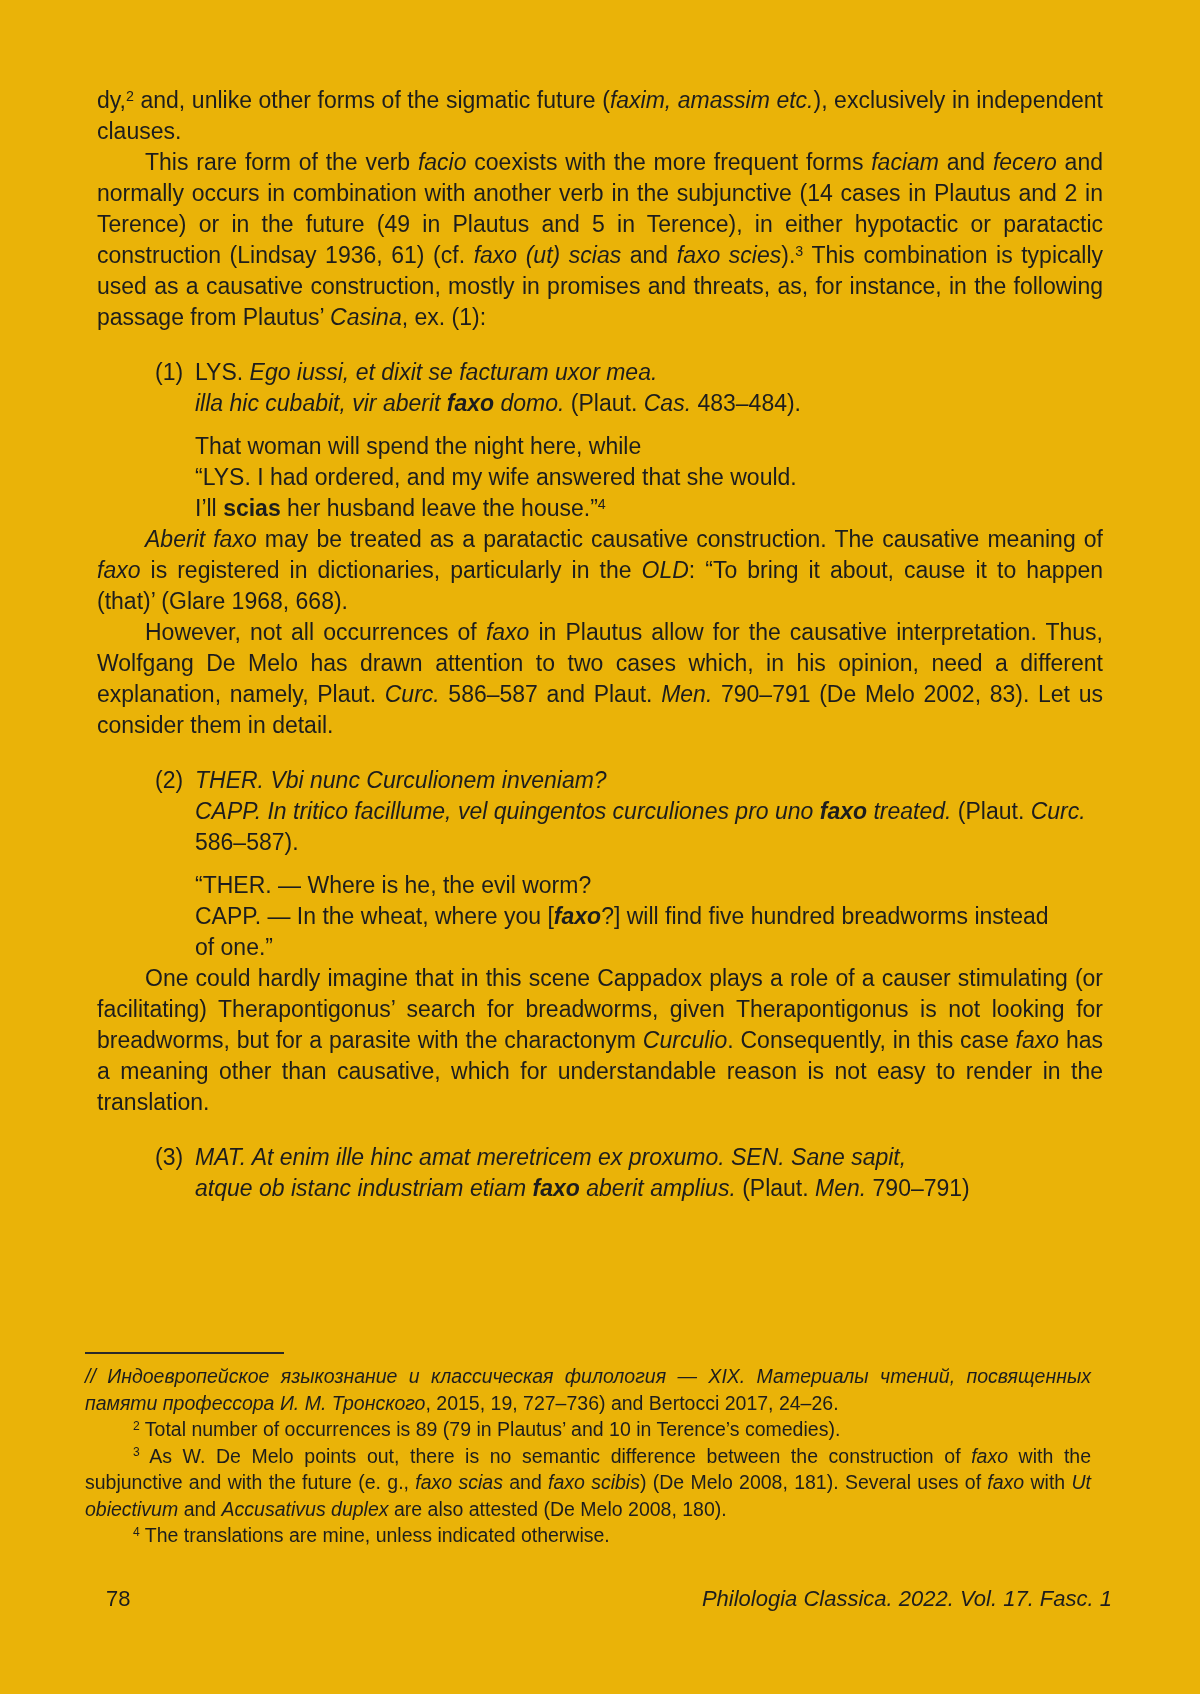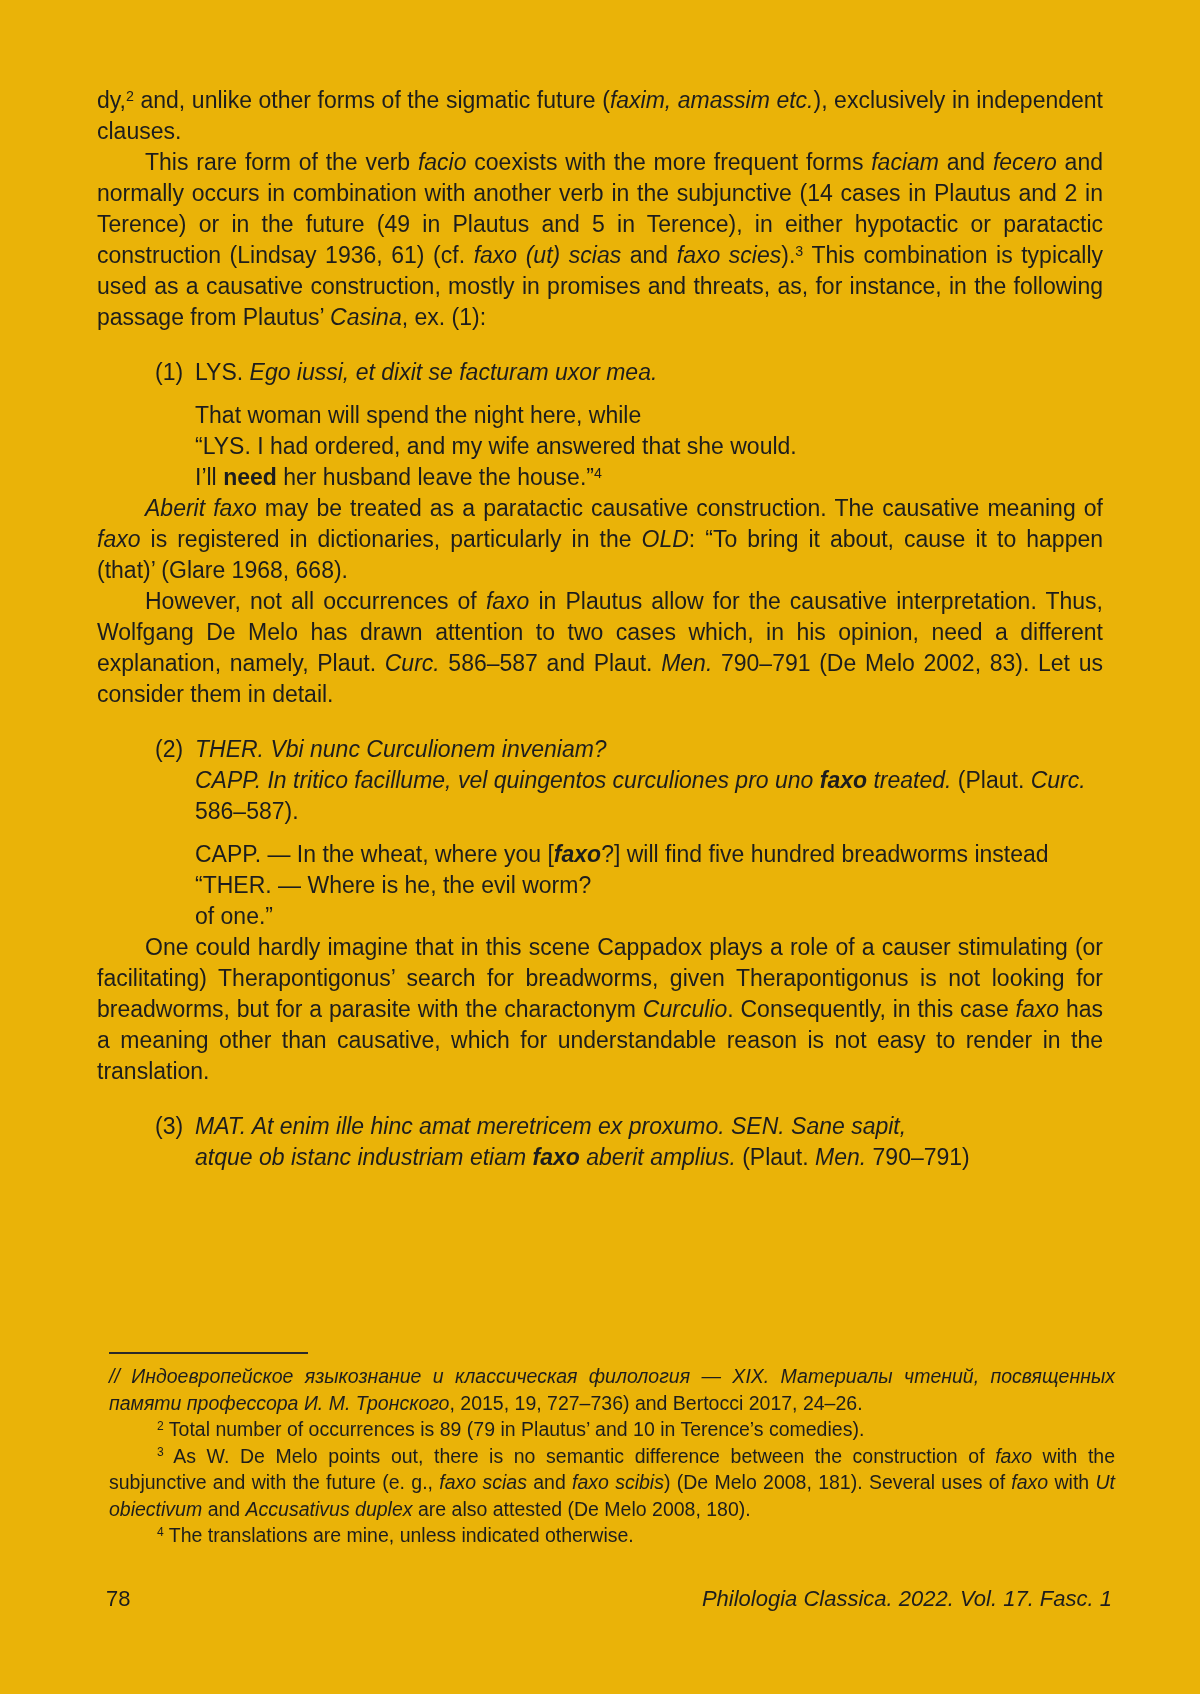--- a/index.html
+++ b/index.html
@@ -32,21 +32,21 @@
   .run-i  { font-style:italic; }
   .run-b  { font-weight:bold; }
   .run-ib { font-style:italic; font-weight:bold; }
   .run-sup {
     font-size:0.62em;
     position:relative; top:-0.5em;
     line-height:0;
   }
 
   .fnsection {
-    position:absolute; left:109px; top:1352px; width:1006px;
+    position:absolute; left:85px; top:1352px; width:1006px;
     font-size:19.5px; line-height:26.5px;
   }
   .fn-rule {
     width:199px; height:0;
     border-top:2.5px solid #2a2a2a;
     margin:0 0 9px 0;
   }
   .fn { margin:0; text-align:justify; }
   .fn-indent { text-indent:48px; }
 
@@ -65,44 +65,45 @@
   <div class="content">
 
     <p class="body"><span>dy,</span><span class="run-sup">2</span><span> and, unlike other forms of the sigmatic future (</span><span class="run-i">faxim, amassim etc.</span><span>), exclusively in independent clauses.</span></p>
 
     <p class="body indent"><span>This rare form of the verb </span><span class="run-i">facio</span><span> coexists with the more frequent forms </span><span class="run-i">faciam</span><span> and </span><span class="run-i">fecero</span><span> and normally occurs in combination with another verb in the subjunctive (14 cases in Plautus and 2 in Terence) or in the future (49 in Plautus and 5 in Terence), in either hypotactic or paratactic construction (Lindsay 1936, 61) (cf. </span><span class="run-i">faxo (ut) scias</span><span> and </span><span class="run-i">faxo scies</span><span>).</span><span class="run-sup">3</span><span> This combination is typically used as a causative construction, mostly in promises and threats, as, for instance, in the following passage from Plautus’ </span><span class="run-i">Casina</span><span>, ex. (1):</span></p>
 
     <div class="example">
       <div class="ex-line">
         <span class="ex-num">(1)</span><span><span>LYS. </span><span class="run-i">Ego iussi, et dixit se facturam uxor mea.</span></span>
       </div>
+      <div class="ex-line"><span class="run-i">illa hic cubabit, vir aberit </span><span class="run-ib">faxo</span><span class="run-i"> domo.</span><span> (Plaut. </span><span class="run-i">Cas.</span><span> 483–484).</span></div>
     </div>
 
     <div class="example translation">
       <div class="ex-line"><span>That woman will spend the night here, while</span></div>
       <div class="ex-line"><span>“LYS. I had ordered, and my wife answered that she would.</span></div>
-      <div class="ex-line"><span>I’ll </span><span class="run-b">need</span><span> her husband leave the house.”</span><span class="run-sup">4</span></div>
+      <div class="ex-line"><span>I’ll </span><span class="run-b">scias</span><span> her husband leave the house.”</span><span class="run-sup">4</span></div>
     </div>
 
     <p class="body indent after-example"><span class="run-i">Aberit faxo</span><span> may be treated as a paratactic causative construction. The causative meaning of </span><span class="run-i">faxo</span><span> is registered in dictionaries, particularly in the </span><span class="run-i">OLD</span><span>: “To bring it about, cause it to happen (that)’ (Glare 1968, 668).</span></p>
 
     <p class="body indent"><span>However, not all occurrences of </span><span class="run-i">faxo</span><span> in Plautus allow for the causative interpretation. Thus, Wolfgang De Melo has drawn attention to two cases which, in his opinion, need a different explanation, namely, Plaut. </span><span class="run-i">Curc.</span><span> 586–587 and Plaut. </span><span class="run-i">Men.</span><span> 790–791 (De Melo 2002, 83). Let us consider them in detail.</span></p>
 
 
     <div class="example">
       <div class="ex-line">
         <span class="ex-num">(2)</span><span><span class="run-i">THER. Vbi nunc Curculionem inveniam?</span></span>
       </div>
       <div class="ex-line"><span class="run-i">CAPP. In tritico facillume, vel quingentos curculiones pro uno </span><span class="run-ib">faxo</span><span class="run-i"> treated.</span><span> (Plaut. </span><span class="run-i">Curc.</span></div>
       <div class="ex-line"><span>586–587).</span></div>
     </div>
 
     <div class="example translation">
+      <div class="ex-line"><span>“THER. — Where is he, the evil worm?</span></div>
       <div class="ex-line"><span>CAPP. — In the wheat, where you [</span><span class="run-ib">faxo</span><span>?] will find five hundred breadworms instead</span></div>
-      <div class="ex-line"><span>“THER. — Where is he, the evil worm?</span></div>
       <div class="ex-line"><span>of one.”</span></div>
     </div>
 
     <p class="body indent after-example"><span>One could hardly imagine that in this scene Cappadox plays a role of a causer stimulating (or facilitating) Therapontigonus’ search for breadworms, given Therapontigonus is not looking for breadworms, but for a parasite with the charactonym </span><span class="run-i">Curculio</span><span>. Consequently, in this case </span><span class="run-i">faxo</span><span> has a meaning other than causative, which for understandable reason is not easy to render in the translation.</span></p>
 
 
     <div class="example">
       <div class="ex-line">
         <span class="ex-num">(3)</span><span><span class="run-i">MAT. At enim ille hinc amat meretricem ex proxumo. SEN. Sane sapit,</span></span>
       </div>

